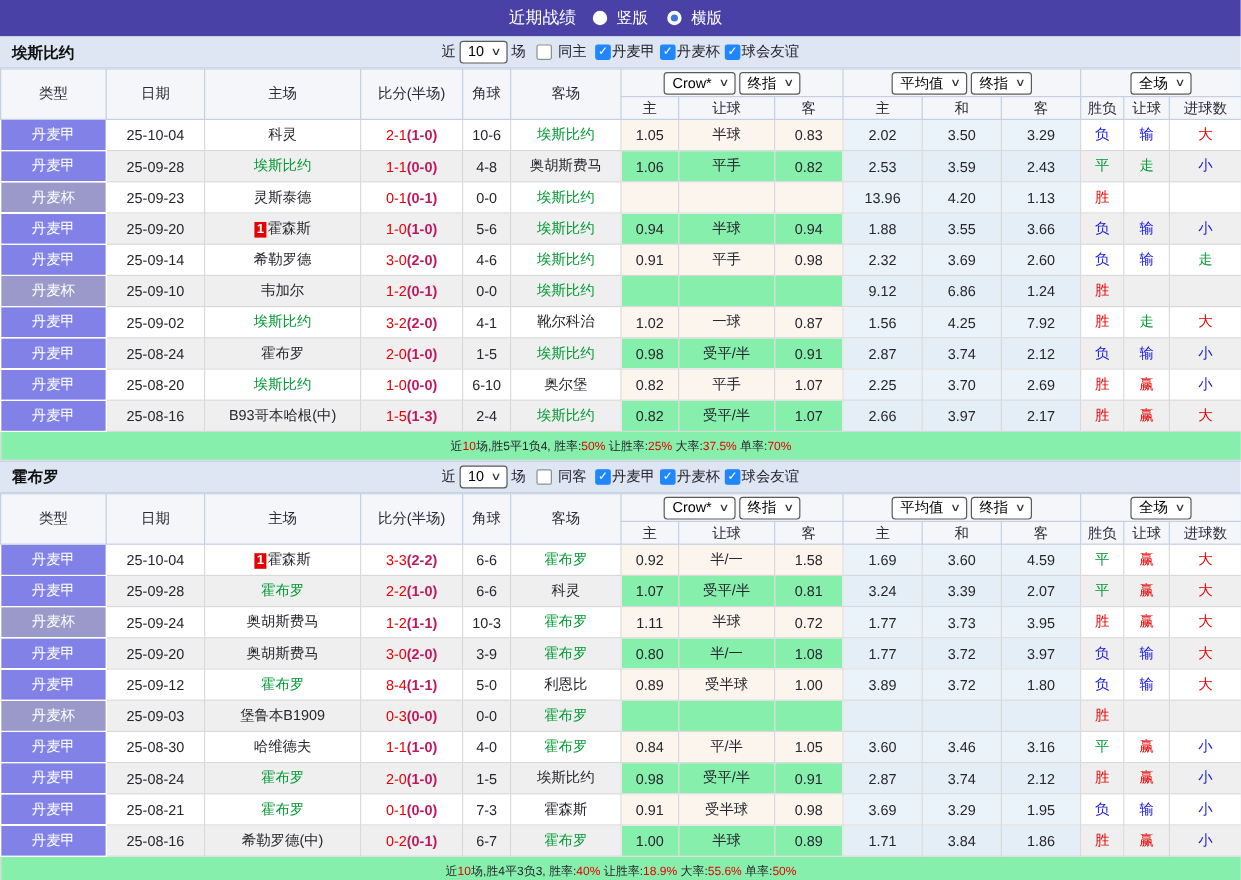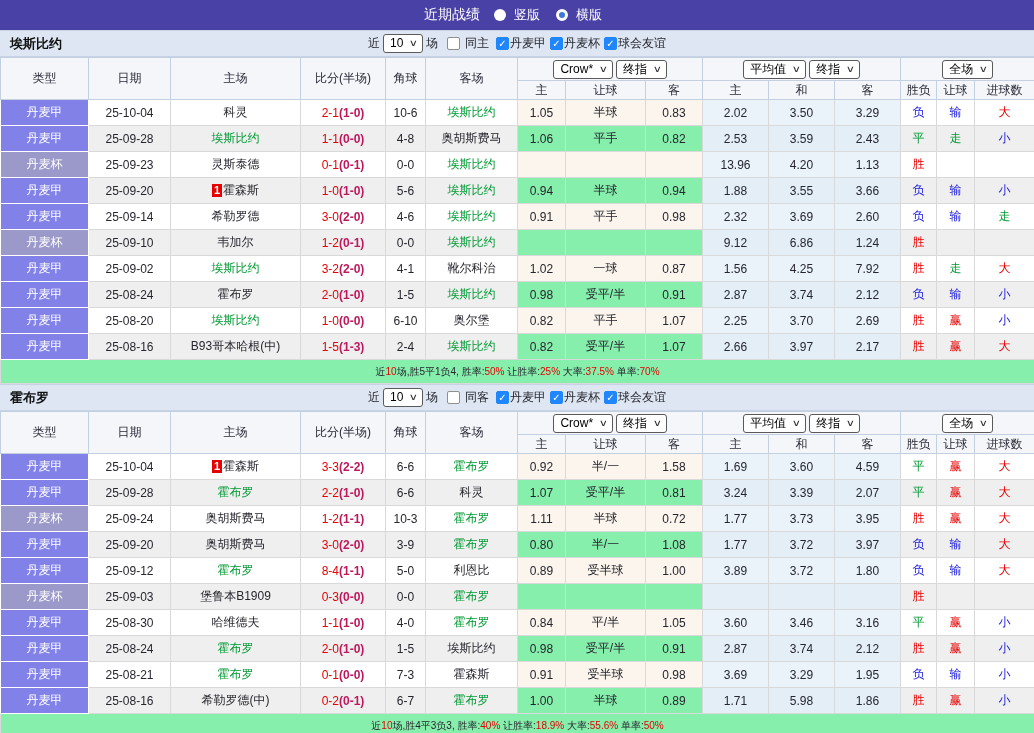--- a/index.html
+++ b/index.html
@@ -568,21 +568,21 @@
         <td class="type lg">丹麦甲</td>
         <td class="plain">25-08-16</td>
         <td class="plain"><span class="">希勒罗德(中)</span></td>
         <td class="plain"><span class="ft">0-2</span><span class="ht">(0-1)</span></td>
         <td class="plain">6-7</td>
         <td class="plain"><span class="focus">霍布罗</span></td>
         <td class="hcp">1.00</td>
         <td class="hcp">半球</td>
         <td class="hcp">0.89</td>
         <td class="avg">1.71</td>
-        <td class="avg">5.98</td>
+        <td class="avg">3.84</td>
         <td class="avg">1.86</td>
         <td class="plain r">胜</td>
         <td class="plain r">赢</td>
         <td class="plain b">小</td>
       </tr>
     </tbody>
   <tbody>
       <tr>
         <td class="summary" colspan="15" id="sum-1"><span>近</span><span class="red">10</span><span>场,胜4平3负3, 胜率:</span><span class="red">40%</span><span> 让胜率:</span><span class="red">18.9%</span><span> 大率:</span><span class="red">55.6%</span><span> 单率:</span><span class="red">50%</span></td>
       </tr>

